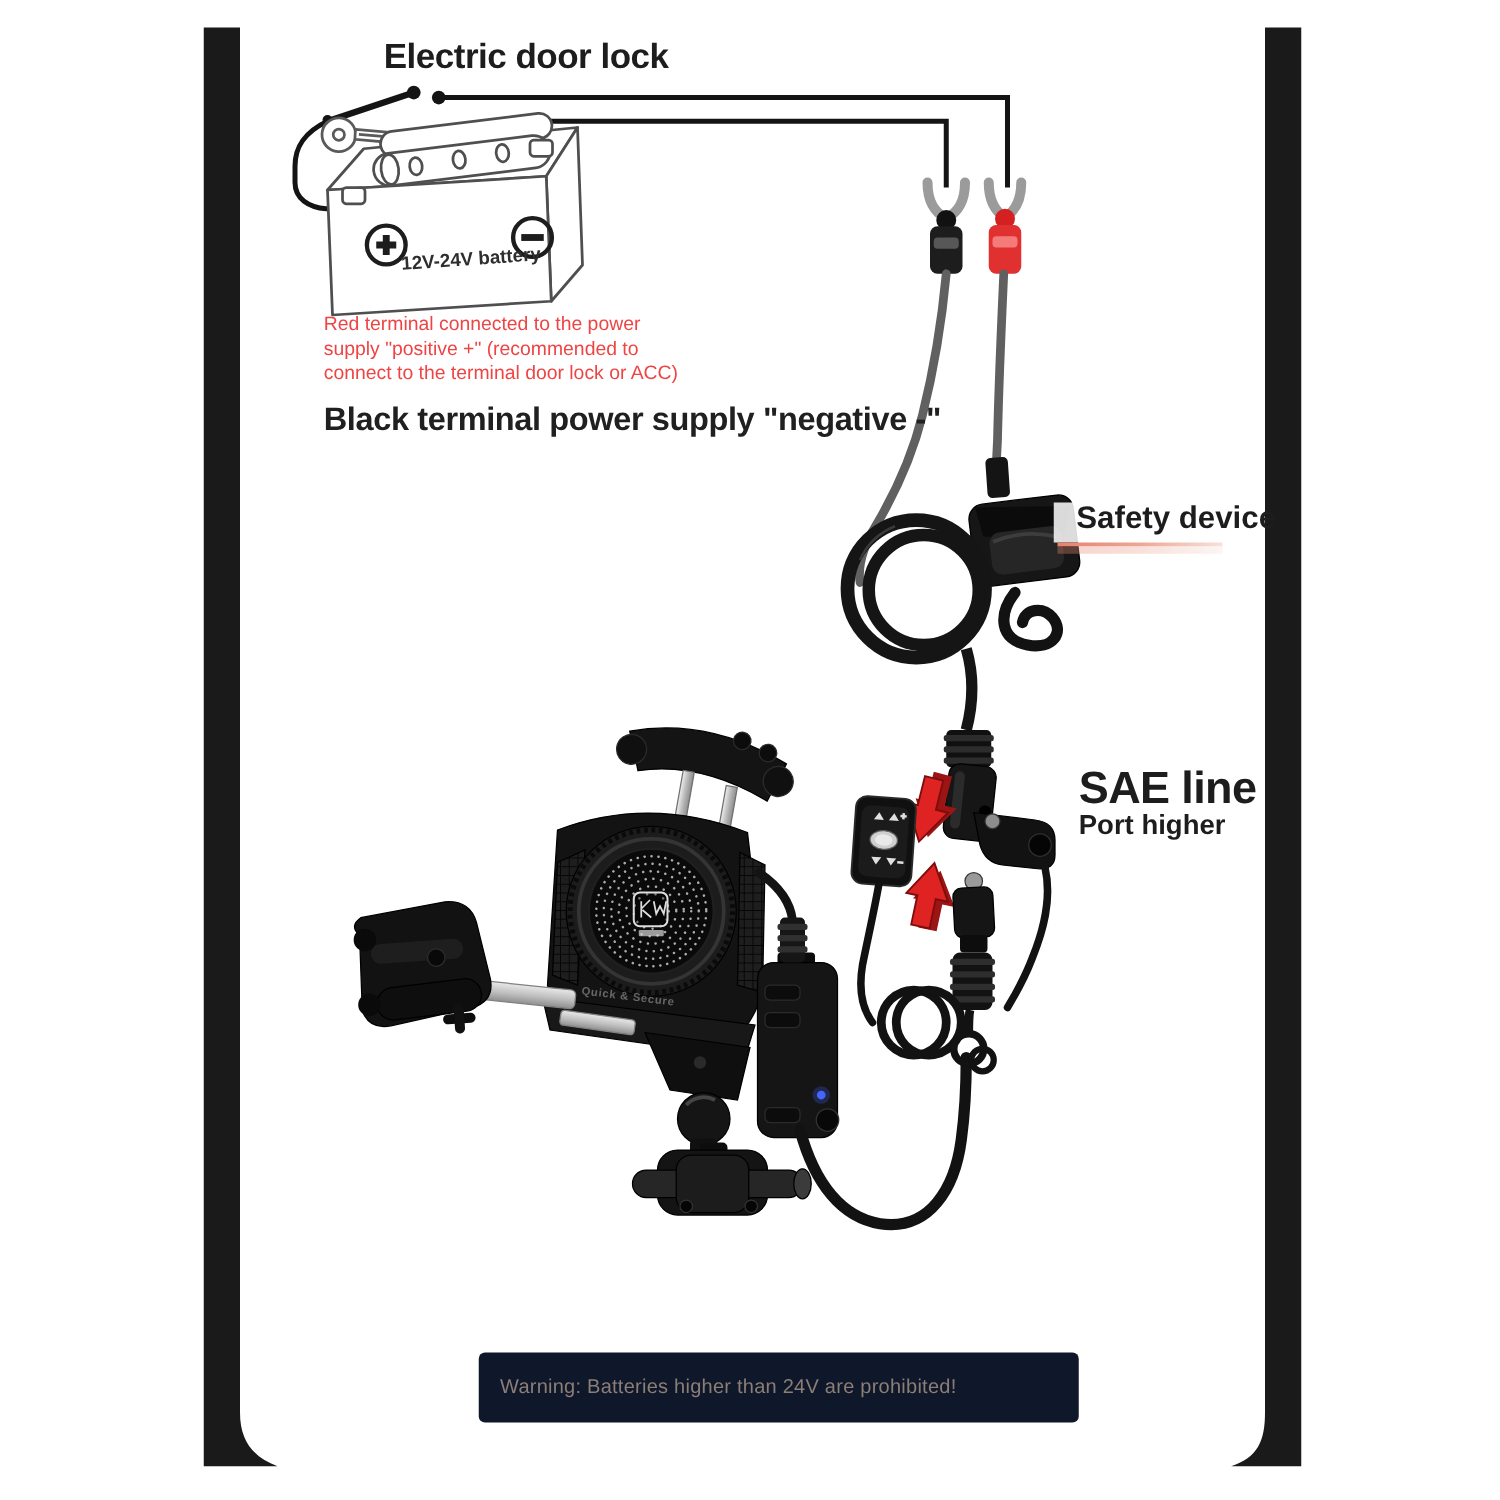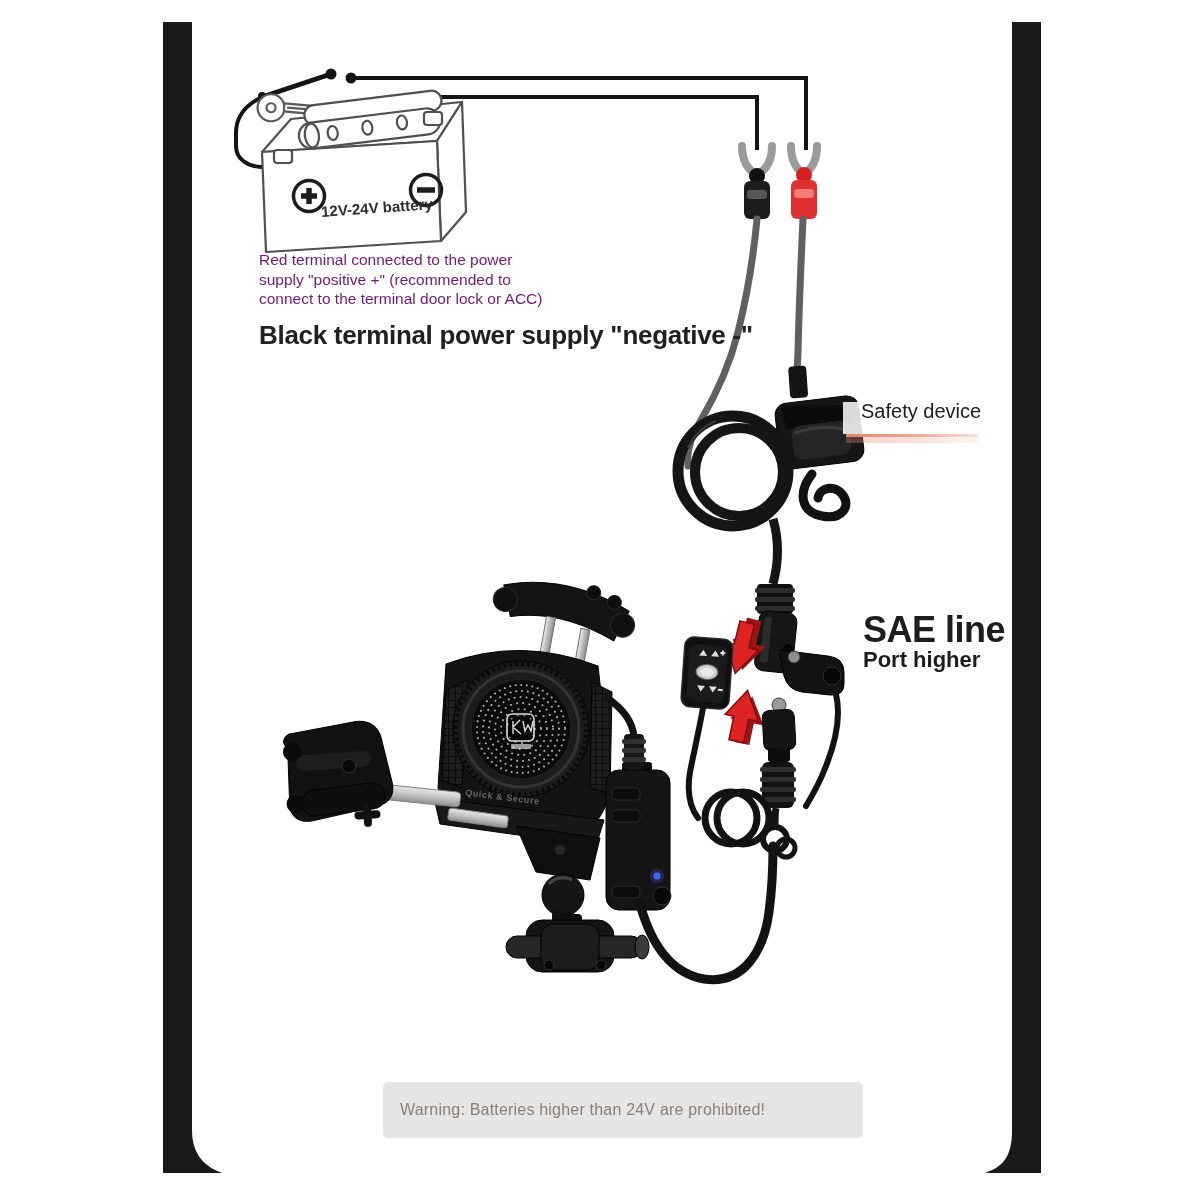--- a/index.html
+++ b/index.html
@@ -2,29 +2,29 @@
 <html><head>
 <meta charset="utf-8">
 <style>
   html,body{margin:0;padding:0;background:#fff;}
   .stage{position:relative;width:1200px;height:1200px;background:#ffffff;overflow:hidden;
          font-family:"Liberation Sans", sans-serif;}
   .stage svg{position:absolute;left:0;top:0;z-index:1;}
   .t{position:absolute;z-index:3;color:#1d1d1d;white-space:nowrap;}
   .title{left:307px;top:29px;font-size:28px;font-weight:700;letter-spacing:-0.4px;}
   .battery-label{left:321px;top:199px;font-size:15px;font-weight:700;color:#2e2e2e;transform:rotate(-4deg);}
-  .note{left:259px;top:250px;font-size:15.5px;color:#701a75;line-height:19.5px;}
+  .note{left:259px;top:250px;font-size:15.5px;color:#ef4444;line-height:19.5px;}
   .black-terminal{left:259px;top:320px;font-size:26px;font-weight:600;color:#202020;letter-spacing:-0.3px;}
-  .safety{left:861px;top:400px;font-size:20px;font-weight:400;text-align:center;}
+  .safety{left:861px;top:400px;font-size:25px;font-weight:700;text-align:center;}
   .sae{left:863px;top:609px;font-size:36px;font-weight:700;letter-spacing:-0.5px;}
   .port{left:863px;top:647px;font-size:22px;font-weight:700;}
   .tagline{left:465px;top:792px;font-size:9px;font-weight:700;color:rgba(205,205,205,0.45);
            transform:rotate(7deg);letter-spacing:0.6px;}
   .warning-band{position:absolute;z-index:2;left:383px;top:1082px;width:480px;height:56px;
-                background:#e5e5e5;border-radius:5px;display:flex;align-items:center;}
+                background:#0f172a;border-radius:5px;display:flex;align-items:center;}
   .warning-text{margin-left:17px;font-size:16px;color:#8b7e76;letter-spacing:0.2px;}
 </style>
 </head>
 <body>
 
 <div class="stage">
 
 <svg width="1200" height="1200" viewBox="0 0 1200 1200">
   <defs>
     <linearGradient id="pinkFade" x1="0" y1="0" x2="1" y2="0">
@@ -280,20 +280,21 @@
   <g fill="none" stroke="#121212">
     <path d="M640 904 C652 948 674 974 704 979 C744 985 764 950 769 912 C772 890 773 866 773 846" stroke-width="9" stroke-linecap="round"></path>
     <circle cx="731" cy="818" r="26" stroke-width="7"></circle>
     <circle cx="743" cy="818" r="26" stroke-width="7"></circle>
     <circle cx="775" cy="839" r="12" stroke-width="6"></circle>
     <circle cx="786" cy="848" r="9" stroke-width="5"></circle>
     <path d="M775 827 C775 818 775 812 776 808" stroke-width="7"></path>
   </g>
 </svg>
 
+<div class="t title">Electric door lock</div>
 <div class="t battery-label">12V-24V battery</div>
 <div class="t note">
   <div>Red terminal connected to the power</div>
   <div>supply "positive +" (recommended to</div>
   <div>connect to the terminal door lock or ACC)</div>
 </div>
 <div class="t black-terminal">Black terminal power supply "negative -"</div>
 <div class="t safety">Safety device</div>
 <div class="t sae">SAE line</div>
 <div class="t port">Port higher</div>

